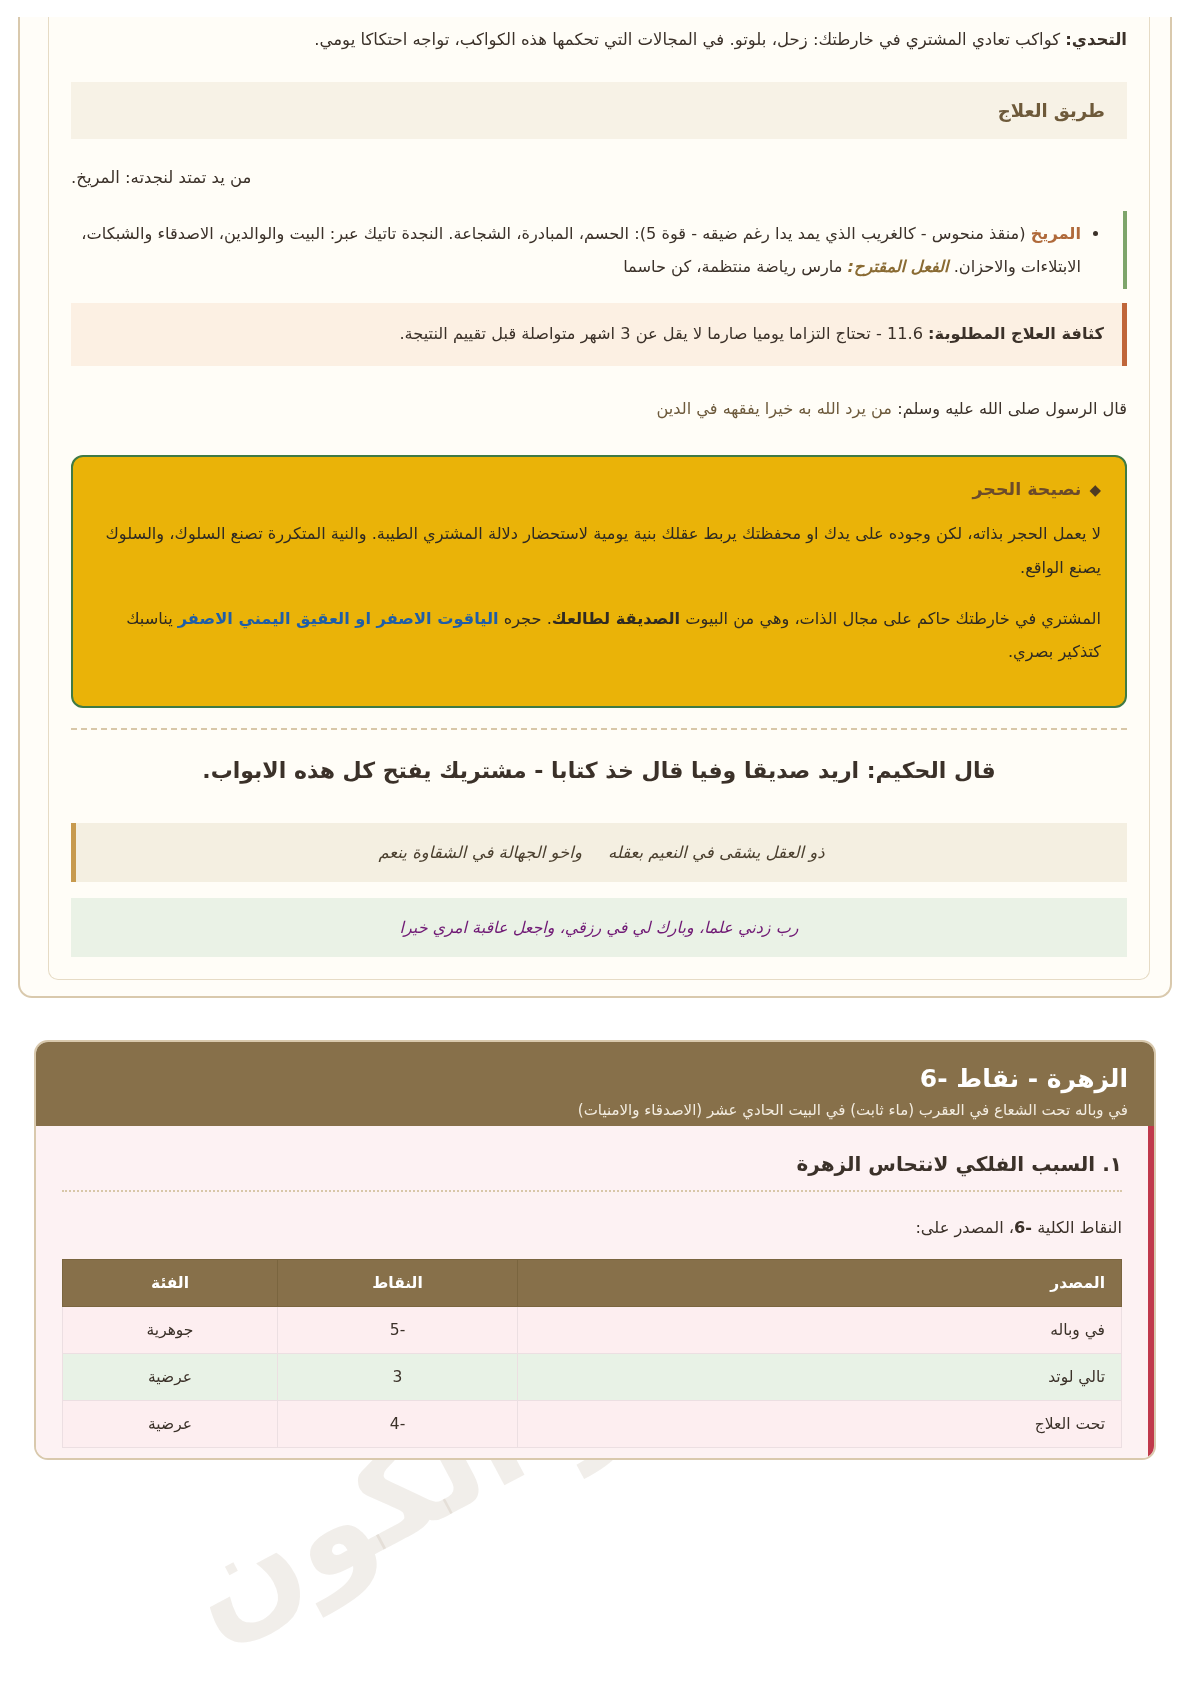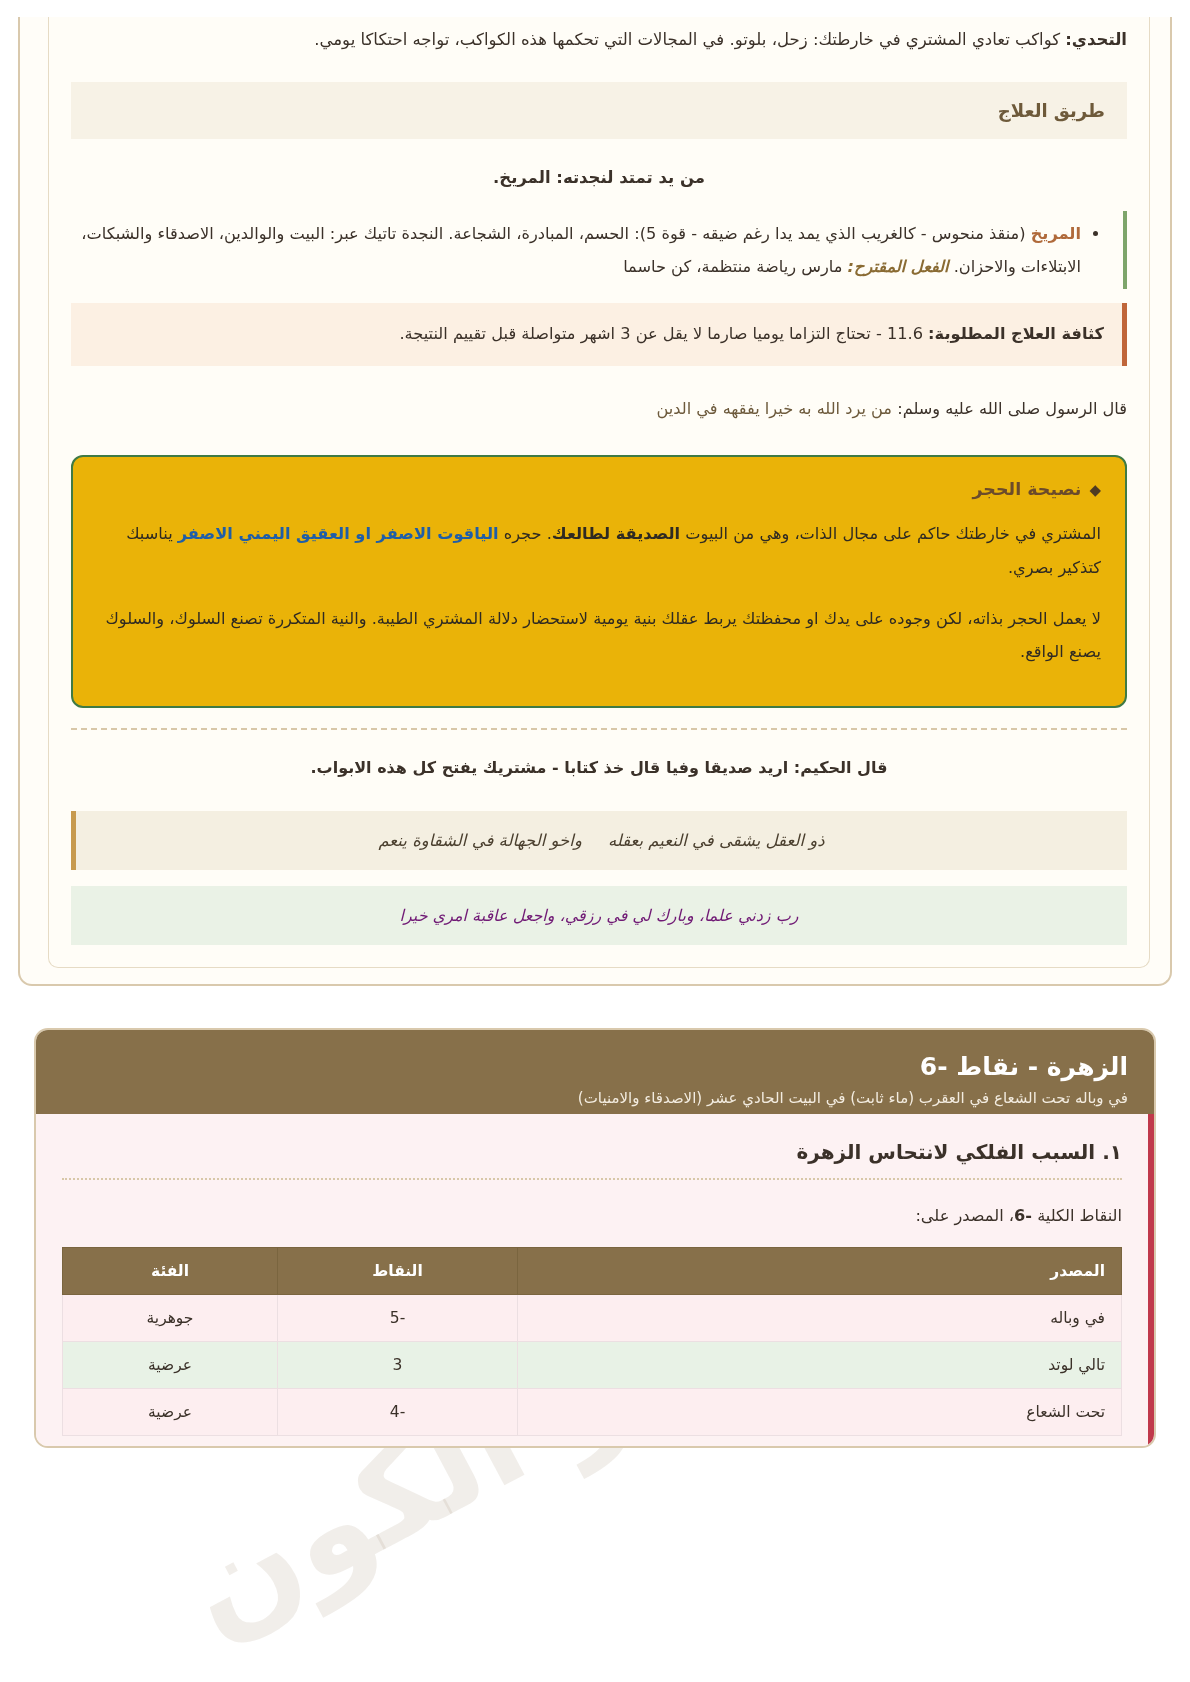--- a/index.html
+++ b/index.html
@@ -72,24 +72,24 @@
     padding: 18px 22px;
     margin: 12px 0;
     font-size: 18px;
     font-weight: bold;
     color: #6e5a3a;
     text-align: right;
   }
 
   .sub-head {
     font-size: 16.5px;
-    font-weight: bold;
+    font-weight: normal;
     color: #3b3129;
     padding: 12px 0 8px 0;
-    text-align: center;
+    text-align: left;
   }
 
   
   .bullet-block {
     border-right: 4px solid #7ea56b;
     background: transparent;
     padding: 6px 16px 6px 0;
     margin: 6px 0 14px 0;
   }
   ul.bullets { margin: 0; padding: 0 26px 0 0; list-style: disc; }
@@ -158,21 +158,21 @@
   }
   .note-strip .nlab { color: #8a6b33; font-weight: bold; font-style: italic; }
 
   .dash-sep {
     border: none;
     border-top: 2px dashed #d8c7a8;
     margin: 18px 0 22px 0;
   }
 
   .sage {
-    font-size: 16px;
+    font-size: 22px;
     font-weight: bold;
     color: #3b3129;
     text-align: center;
     padding: 6px 0 18px 0;
   }
 
   .verse-band {
     background: #f4efe1;
     border-left: 5px solid #c79a4e;
     padding: 20px 22px;
@@ -306,25 +306,25 @@
 
       <p class="hadith">
         <span>قال الرسول صلى الله عليه وسلم: </span><span class="q">من يرد الله به خيرا يفقهه في الدين</span>
       </p>
 
       <div class="stone-box">
         <div class="stone-title">
           <span class="dia">◆</span><span>نصيحة الحجر</span>
         </div>
 
+        <p class="stone-p">لا يعمل الحجر بذاته، لكن وجوده على يدك او محفظتك يربط عقلك بنية يومية لاستحضار دلالة المشتري الطيبة. والنية المتكررة تصنع السلوك، والسلوك يصنع الواقع.</p>
+
         <p class="stone-p">
           <span>المشتري في خارطتك حاكم على مجال الذات، وهي من البيوت </span><span class="hi-b">الصديقة لطالعك</span><span>. حجره </span><span class="hi-stone">الياقوت الاصفر او العقيق اليمني الاصفر</span><span> يناسبك كتذكير بصري.</span>
         </p>
-
-        <p class="stone-p">لا يعمل الحجر بذاته، لكن وجوده على يدك او محفظتك يربط عقلك بنية يومية لاستحضار دلالة المشتري الطيبة. والنية المتكررة تصنع السلوك، والسلوك يصنع الواقع.</p>
 
       </div>
 
       <hr class="dash-sep">
 
       <p class="sage">
         <span>قال الحكيم:</span><span> اريد صديقا وفيا قال خذ كتابا - مشتريك يفتح كل هذه الابواب.</span>
       </p>
 
       <div class="verse-band">
@@ -364,21 +364,21 @@
             <td class="src">في وباله</td>
             <td>-5</td>
             <td>جوهرية</td>
           </tr>
           <tr class="rowB">
             <td class="src">تالي لوتد</td>
             <td>3</td>
             <td>عرضية</td>
           </tr>
           <tr class="rowA">
-            <td class="src">تحت الشعاع</td>
+            <td class="src">تحت العلاج</td>
             <td>-4</td>
             <td>عرضية</td>
           </tr>
         </tbody>
       </table>
     </div>
 
   </div>
 
 </div>

